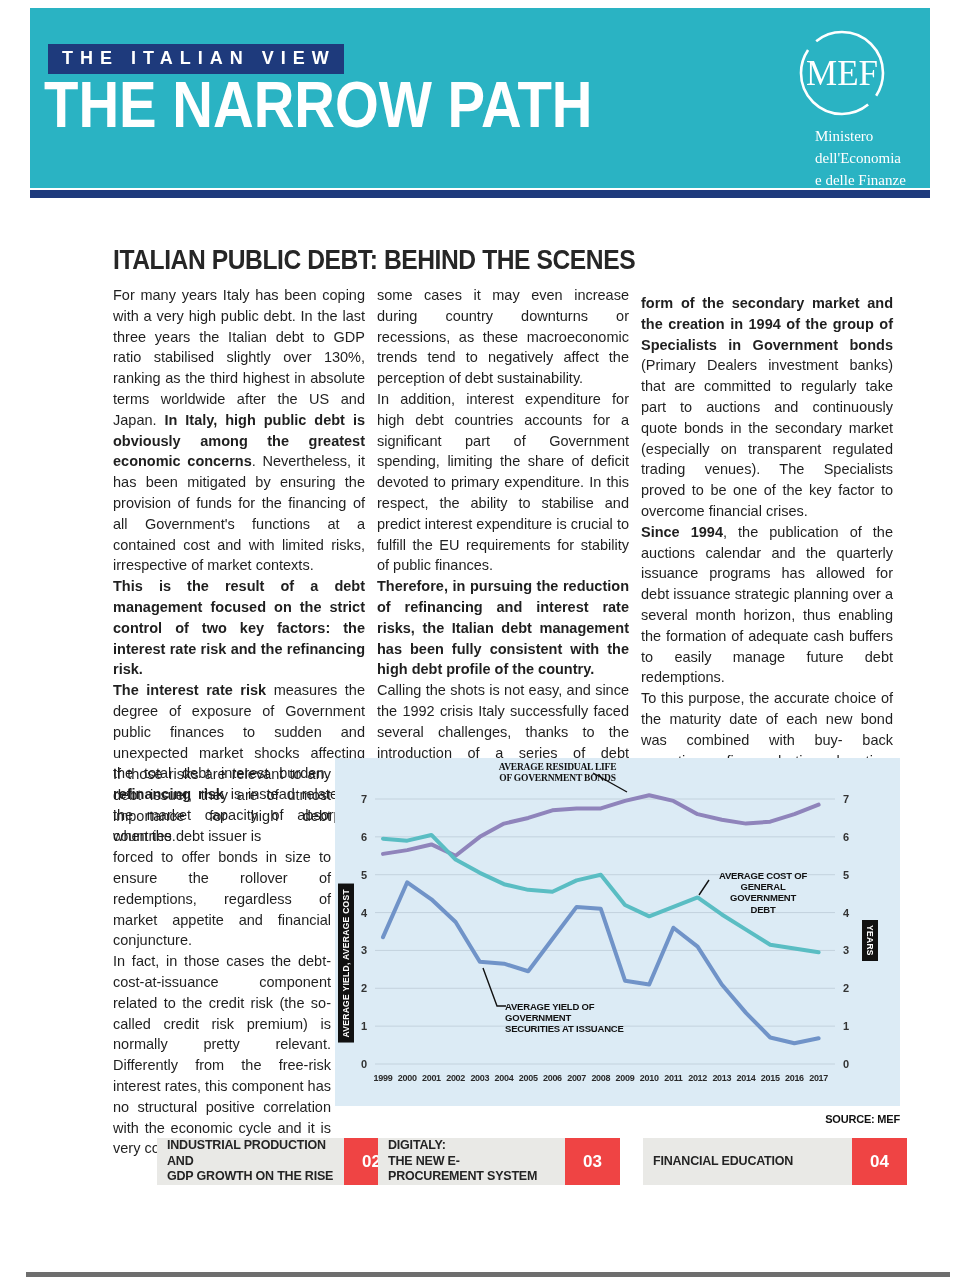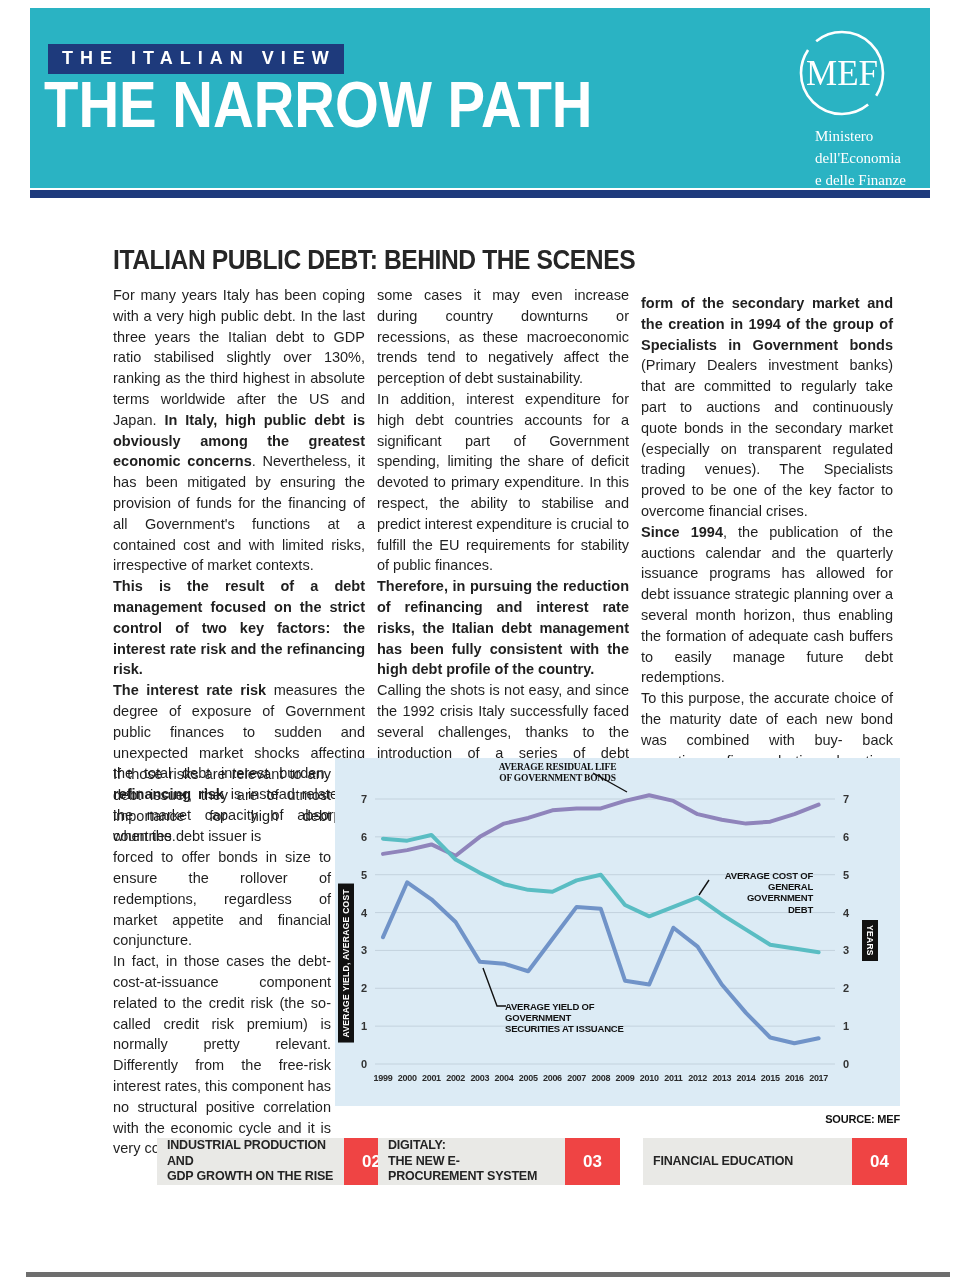--- a/index.html
+++ b/index.html
@@ -42,21 +42,21 @@
   
   .chart-box{position:absolute;left:335px;top:758px;width:565px;height:348px;background:#dcebf5;}
   .chart-box svg{position:absolute;left:0;top:0;}
   .tick{font-size:11px;font-weight:bold;fill:#333;font-family:"Liberation Sans",sans-serif;}
   .xtick{font-size:9px;font-weight:bold;fill:#2a2a2a;font-family:"Liberation Sans",sans-serif;letter-spacing:-0.3px;}
   .anno{
     position:absolute;white-space:pre-line;font-size:9.5px;font-weight:bold;color:#111;
     line-height:1.18;letter-spacing:-0.2px;
   }
   .anno-1{left:160px;top:4px;width:125px;text-align:center;font-family:Liberation Serif, serif;}
-  .anno-2{left:378px;top:112px;width:100px;text-align:right;}
+  .anno-2{left:378px;top:112px;width:100px;text-align:center;}
   .anno-3{left:170px;top:243px;width:140px;text-align:left;}
   .axis-label{
     position:absolute;background:#111;color:#fff;font-size:8.5px;font-weight:bold;
     padding:5px 3px;letter-spacing:0.3px;
   }
   .axis-left{left:3px;top:126px;writing-mode:vertical-rl;transform:rotate(180deg);}
   .axis-right{left:527px;top:162px;writing-mode:vertical-rl;}
   .chart-source{
     position:absolute;left:780px;top:1113px;width:120px;text-align:right;
     font-size:11px;font-weight:bold;color:#111;letter-spacing:-0.2px;

